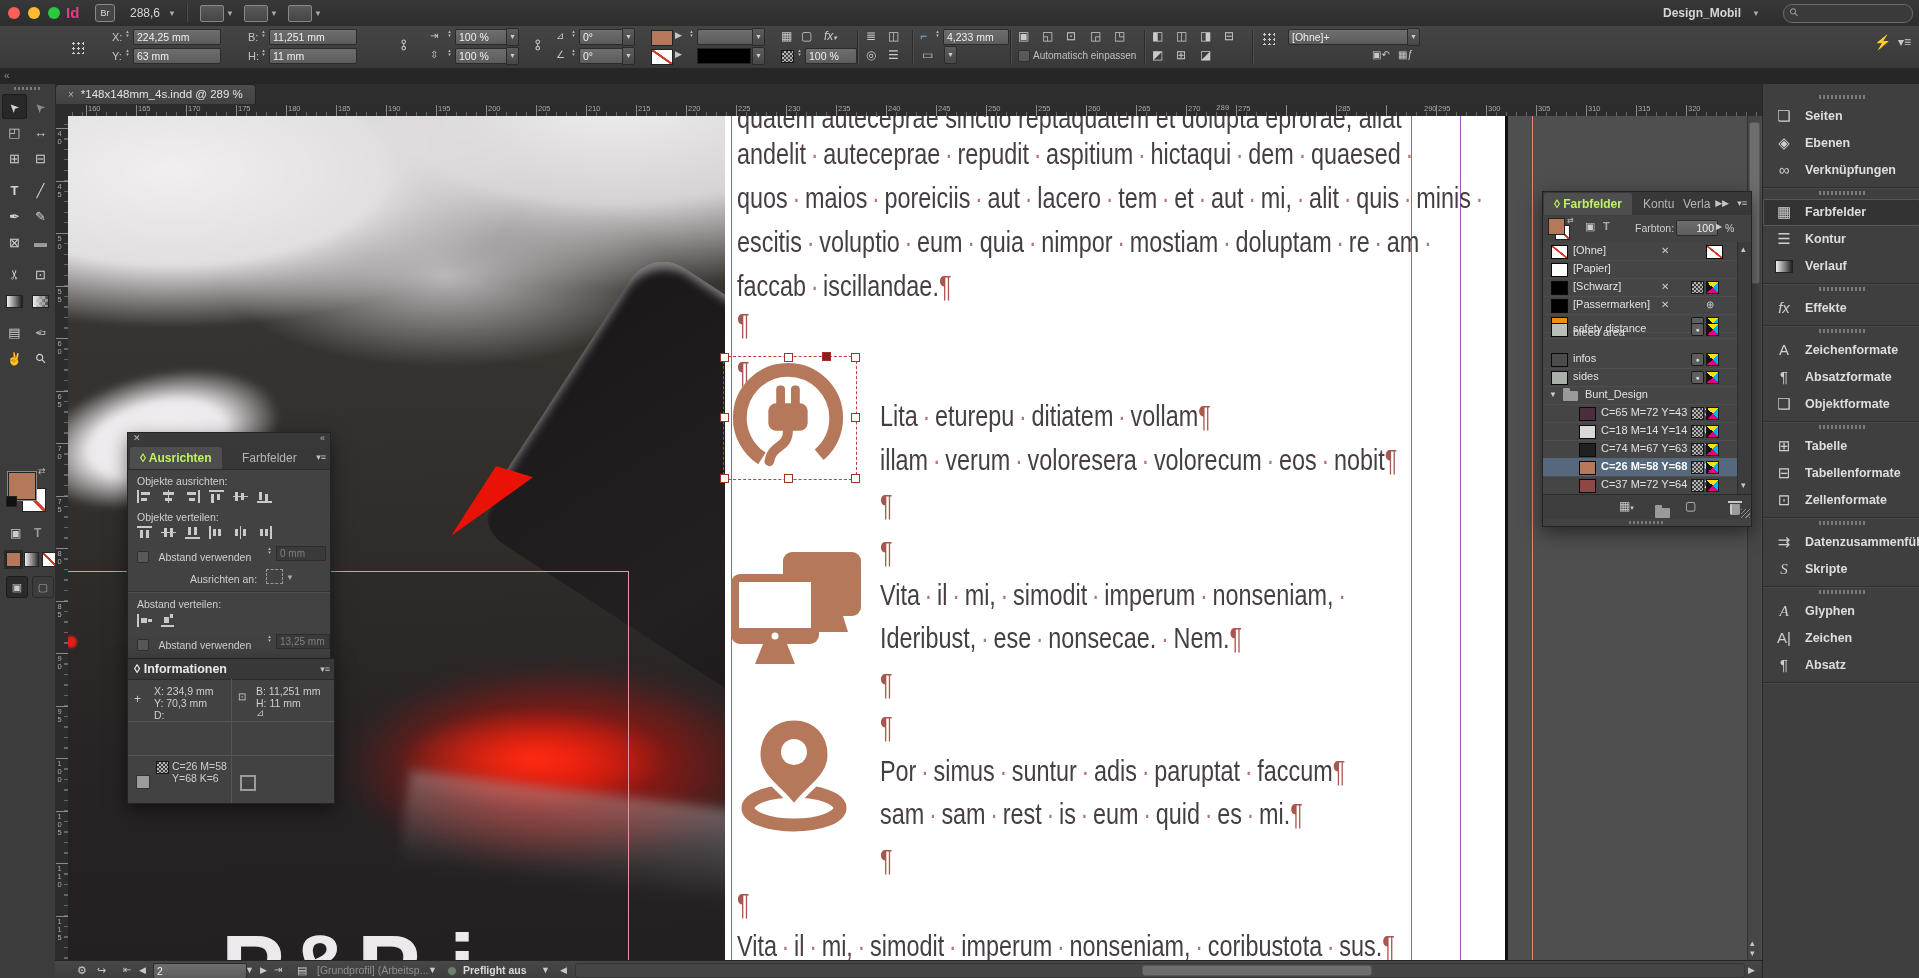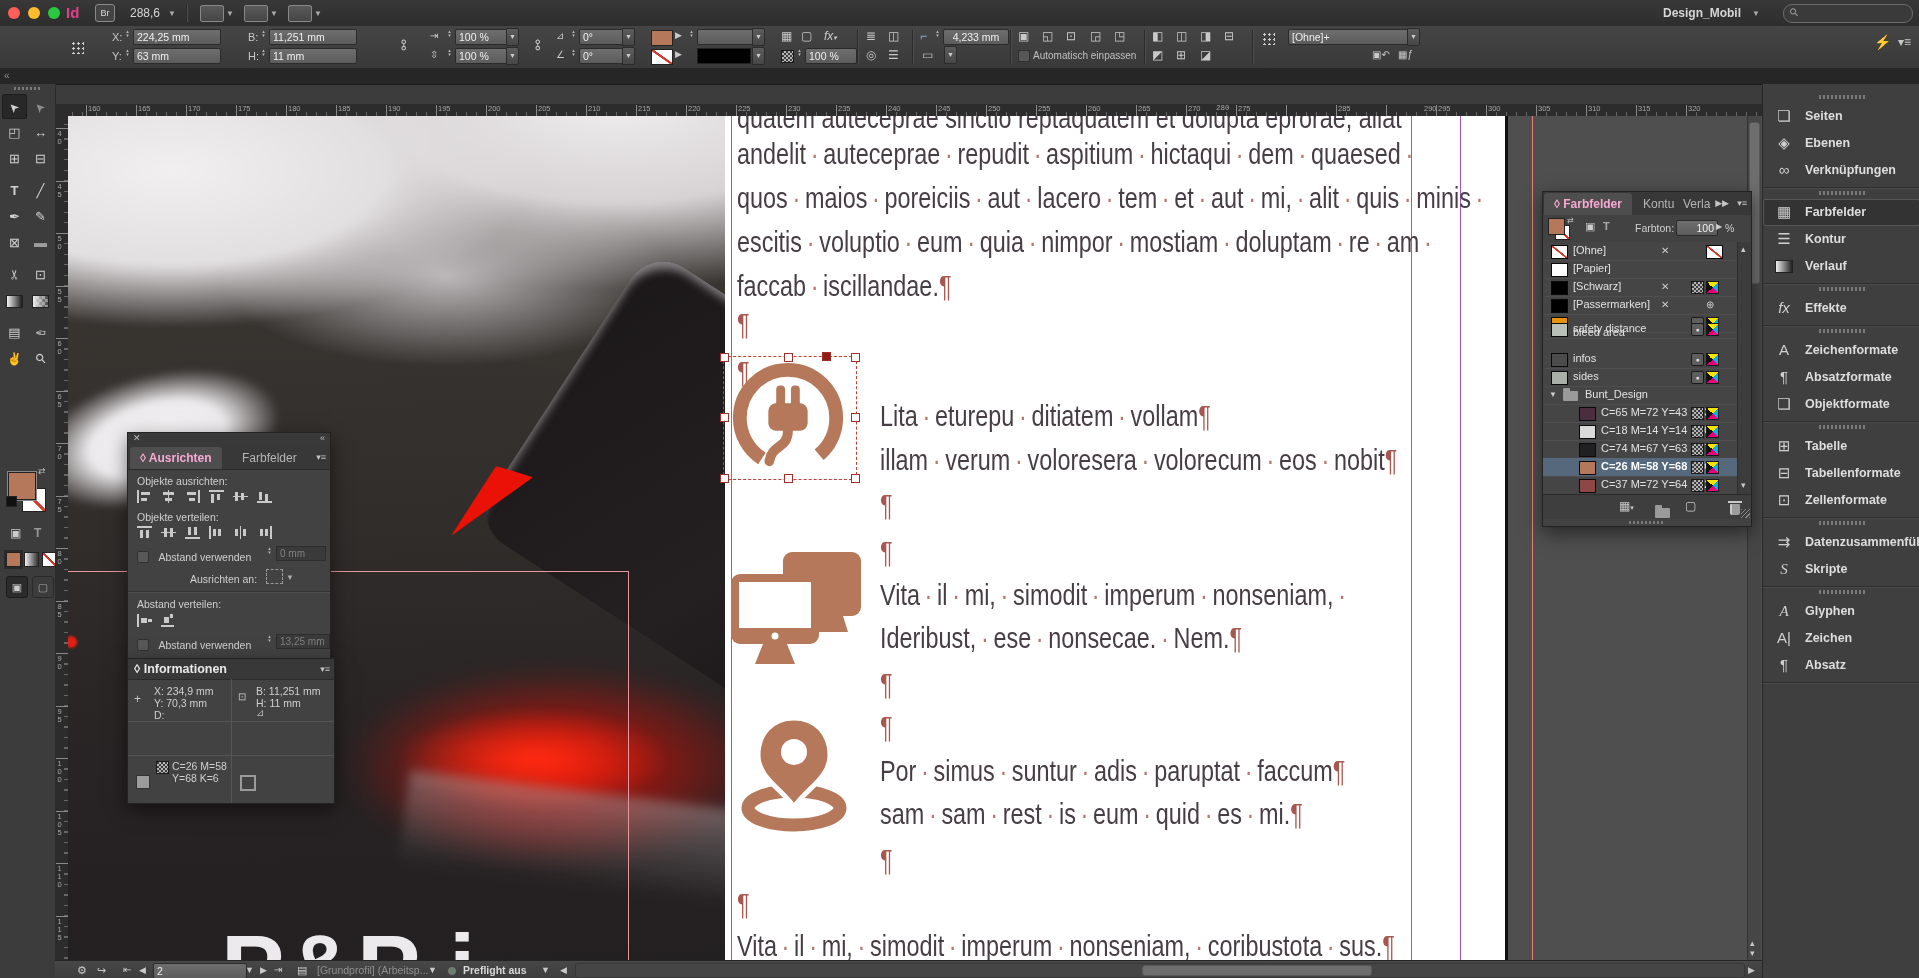--- a/index.html
+++ b/index.html
@@ -81,21 +81,21 @@
   .docline .md{color:#b4766e;}
   .docline .pil{color:#a8574f;}
   
   .selframe{border:1px dashed #bf4136;}
   .handle{width:7px;height:7px;background:#fff;border:1px solid #a33028;}
   .handle.filled{background:#8e1f18;}
   
   .panel{background:#424242;border:1px solid #232323;box-shadow:0 6px 18px rgba(0,0,0,.5);}
   .ptitle{font-size:12.5px;font-weight:bold;color:#e8e8e8;}
   .ptab{font-size:12px;color:#b5b5b5;padding:0 10px;line-height:22px;}
-  .ptab.active{background:#4e4e4e;color:#f9a8d4;font-weight:bold;border-radius:3px 3px 0 0;}
+  .ptab.active{background:#4e4e4e;color:#bef264;font-weight:bold;border-radius:3px 3px 0 0;}
   .plabel{font-size:10.5px;color:#cfcfcf;}
   .pfield-dis{background:#3a3a3a;border:1px solid #2d2d2d;color:#808080;font-size:10px;height:13px;line-height:13px;padding:0 3px;border-radius:0;}
   .chk{width:10px;height:10px;background:#585858;border:1px solid #303030;border-radius:2px;}
   .mini-ico i{position:absolute;background:#c9c9c9;}
   .mini-ico{position:relative;display:inline-block;width:15px;height:13px;}
   .pmenu{font-size:9px;color:#c5c5c5;}
   
   .sw-row{position:absolute;left:0;width:194px;height:18px;border-bottom:1px solid #4e4e4e;font-size:11px;color:#e2e2e2;}
   .sw-row.sel-row{background:#56687c;font-weight:bold;color:#fff;}
   .sw-chip{position:absolute;top:3px;width:15px;height:12px;border:1px solid #0a0a0a;}
@@ -196,21 +196,21 @@
       <div class="abs stp" style="left: 796px; top: 22px;">▴<br>▾</div>
       <div class="abs fld" style="left: 805px; top: 22px; width: 44px;">100 %</div>
       <div class="abs sep-v" style="left: 857px; top: 4px; height: 34px;"></div>
       <div class="abs cp-ico" style="left: 866px; top: 2px;">≣</div>
       <div class="abs cp-ico" style="left: 888px; top: 2px;">◫</div>
       <div class="abs cp-ico" style="left: 866px; top: 21px;">◎</div>
       <div class="abs cp-ico" style="left: 888px; top: 21px;">☰</div>
       <div class="abs sep-v" style="left: 912px; top: 4px; height: 34px;"></div>
       <div class="abs cp-ico" style="left: 920px; top: 2px; color: rgb(122, 176, 224);">⌐</div>
       <div class="abs stp" style="left: 934px; top: 3px;">▴<br>▾</div>
-      <div class="abs fld" style="left: 943px; top: 3px; width: 58px; text-align: center;">4,233 mm</div>
+      <div class="abs fld" style="left: 943px; top: 3px; width: 58px;">4,233 mm</div>
       <div class="abs cp-ico" style="left: 922px; top: 21px;">▭</div>
       <div class="abs dd" style="left: 944px; top: 20px;">▼</div>
       <div class="abs sep-v" style="left: 1010px; top: 4px; height: 34px;"></div>
       <div class="abs cp-ico" style="left: 1018px; top: 2px;">▣</div>
       <div class="abs cp-ico" style="left: 1042px; top: 2px;">◱</div>
       <div class="abs cp-ico" style="left: 1066px; top: 2px;">⊡</div>
       <div class="abs cp-ico" style="left: 1090px; top: 2px;">◲</div>
       <div class="abs cp-ico" style="left: 1114px; top: 2px;">◳</div>
       <div class="abs chk" style="left: 1018px; top: 24px;"></div>
       <div class="abs" style="left: 1033px; top: 24px; font-size: 10px; color: rgb(192, 192, 192);">Automatisch einpassen</div>
@@ -229,20 +229,25 @@
       <div class="abs cp-ico" style="left: 1372px; top: 21px; font-size: 10px;">▣↶</div>
       <div class="abs cp-ico" style="left: 1398px; top: 21px; font-size: 10px;">▦ƒ</div>
       <div class="abs cp-ico" style="left: 1874px; top: 8px; font-size: 14px;">⚡</div>
       <div class="abs cp-ico" style="left: 1898px; top: 8px;">▾≡</div>
     </div>
 
   <div class="abs" id="gapstrip">
     <span class="abs" style="left:4px;top:2px;color:#8a8a8a;font-size:10px;">«</span>
   </div>
 
+  <div class="abs" id="tabbar">
+    <div class="abs" id="doc-tab">
+      <span style="color:#b0b0b0;margin-right:7px;font-size:10px;">×</span><span>*148x148mm_4s.indd @ 289 %</span>
+    </div>
+  </div>
 
   <div class="abs" id="toolstrip">
     <div class="abs dots-strip" style="left:14px;top:3px;width:26px;"></div>
     <div class="abs" id="tools-grid" style="left:2px;top:10px;width:52px;">
         <div class="abs tool sel" style="left: 0px; top: 0px;"><span style="transform:rotate(-135deg);font-size:12px;">➤</span></div>
         <div class="abs tool" style="left: 26px; top: 0px;"><span style="transform:rotate(-135deg);font-size:12px;opacity:.55;">➤</span></div>
         <div class="abs tool" style="left: 0px; top: 26px;"><span style="">◰</span></div>
         <div class="abs tool" style="left: 26px; top: 26px;"><span style="">↔</span></div>
         <div class="abs tool" style="left: 0px; top: 52px;"><span style="">⊞</span></div>
         <div class="abs tool" style="left: 26px; top: 52px;"><span style="">⊟</span></div>

